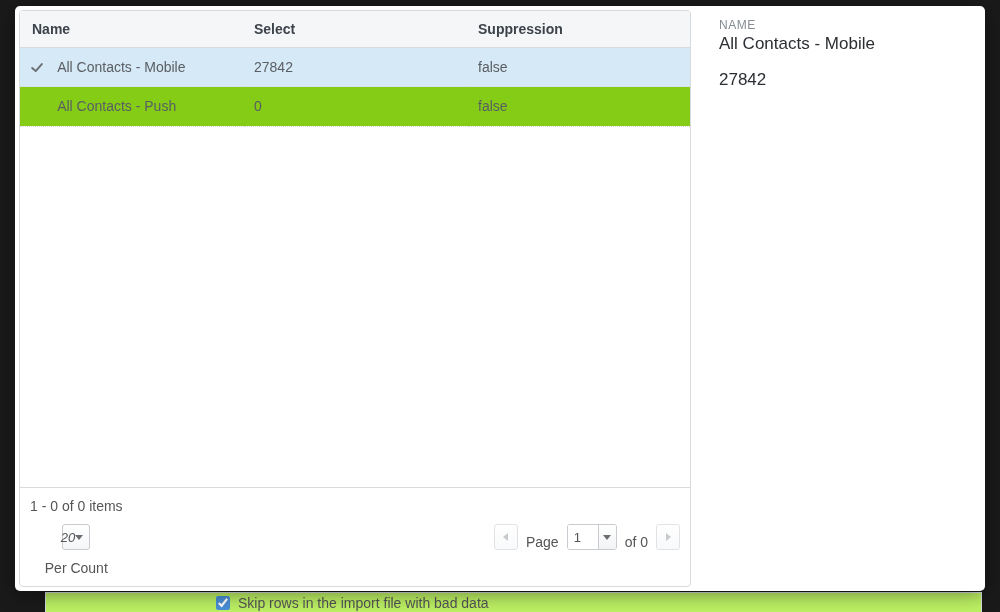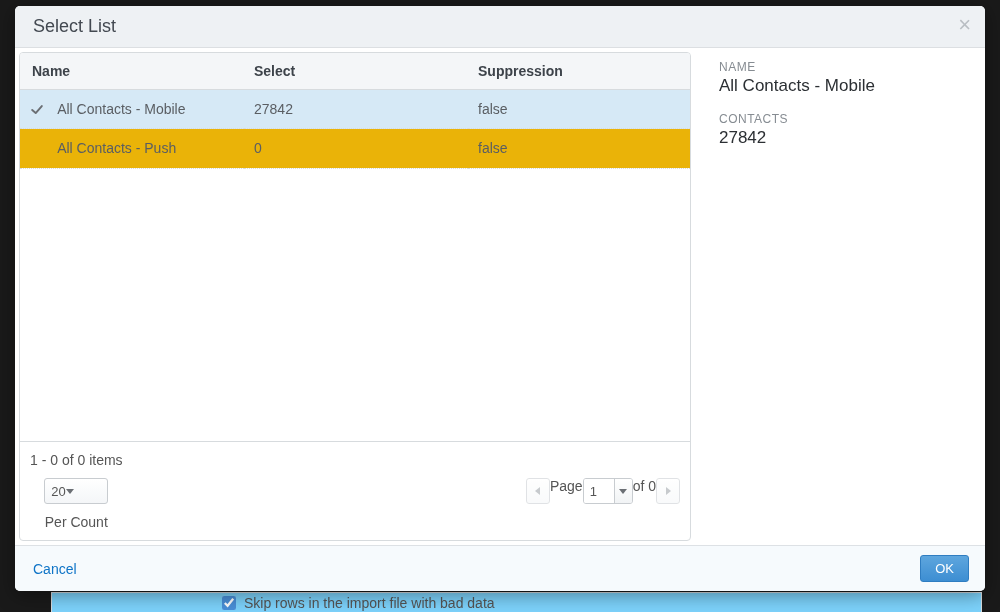--- a/index.html
+++ b/index.html
@@ -65,21 +65,21 @@
     font-weight: 600;
     color: #3d434a;
     border-bottom: 1px solid #d7dbde;
   }
   table.grid thead th:first-child { padding-left: 12px; }
   table.grid tbody td {
     padding: 11px 10px;
     color: #5a5e63;
     border-bottom: 1px dotted #d7dbde;
   }
-  table.grid tbody tr { background:#eab308; cursor: pointer; }
+  table.grid tbody tr { background:#84cc16; cursor: pointer; }
   table.grid tbody tr.selected { background: #d6e9f6; }
   .col-name { width: 224px; }
   .col-count { width: 224px; }
   .col-supp { }
   td.name-cell { padding-left: 12px; }
   .check-icon {
     display: inline-block;
     width: 14px;
     margin-right: 10px;
     vertical-align: middle;
@@ -89,33 +89,33 @@
   .grid-body-spacer { flex: 1; background:#fff; }
   .pager {
     border-top: 1px solid #d7dbde;
     padding: 10px 10px;
     display: flex;
     align-items: center;
     color: #555;
     font-size: 14px;
   }
   .pager-left { display:flex; align-items:center; gap:10px;flex-direction:column; }
-  .pager-right { margin-left:auto; display:flex; align-items:flex-start; gap:0; }
+  .pager-right { margin-left:auto; display:flex; align-items:flex-end; gap:8px; }
   .select-box, .page-input, .pg-btn {
     border: 1px solid #c8ccd0;
     background: linear-gradient(#fff,#f4f6f8);
     border-radius: 3px;
     height: 26px;
     display: inline-flex;
     align-items: center;
     padding: 0 6px;
     color: #555;
     font-size: 13px;
   }
-  .select-box { width: 64px; justify-content: flex-start; }
+  .select-box { width: 28px; justify-content: flex-end; font-style: italic; }
   .page-input-wrap {
     display:inline-flex;
     border:1px solid #c8ccd0;
     border-radius:3px;
     height:26px;
     overflow:hidden;
   }
   .page-input-field {
     width: 30px;
     border: none;
@@ -177,23 +177,23 @@
     color:#fff;
     border:1px solid #2f7dc1;
     border-radius:3px;
     padding:5px 14px;
     font-size:13px;
     cursor:pointer;
   }
   
   .bg-fragment {
     position:absolute;
-    left:51px; right:18px; bottom:0;
+    left:45px; right:18px; bottom:0;
     height: 20px;
-    background:#7dd3fc;
+    background:#bef264;
     border:1px solid #d7dbde;
     border-bottom:none;
     display:flex;
     align-items:center;
     padding-left: 170px;
     color:#555;
     font-size:14px;
   }
   .bg-fragment input[type=checkbox]{
     width:14px;height:14px;margin-right:8px;accent-color:#4a90d9;
@@ -202,24 +202,20 @@
 </head>
 <body>
 
 <div class="bg-fragment">
   <input type="checkbox" checked="" style="">
   <span>Skip rows in the import file with bad data</span>
 </div>
 
 <div class="modal">
 
-  <div class="modal-header">
-    <h3>Select List</h3>
-    <span class="close-x">×</span>
-  </div>
 
   <div class="modal-body">
 
     <div class="left-pane">
       <table class="grid">
         <thead>
           <tr>
             <th class="col-name">Name</th>
             <th class="col-count">Select</th>
             <th class="col-supp">Suppression</th>
@@ -276,24 +272,19 @@
           <span class="pg-btn disabled">
               <span class="caret-right"></span>
             </span>
         </div>
       </div>
     </div>
 
     <div class="right-pane">
       <div class="detail-label">NAME</div>
       <div class="detail-value">All Contacts - Mobile</div>
-      <div class="detail-label">CONTACTS</div>
       <div class="detail-value">27842</div>
     </div>
 
   </div>
 
-  <div class="modal-footer">
-    <button class="link-btn">Cancel</button>
-    <button class="ok-btn">OK</button>
-  </div>
 
 </div>
 
 </body></html>

